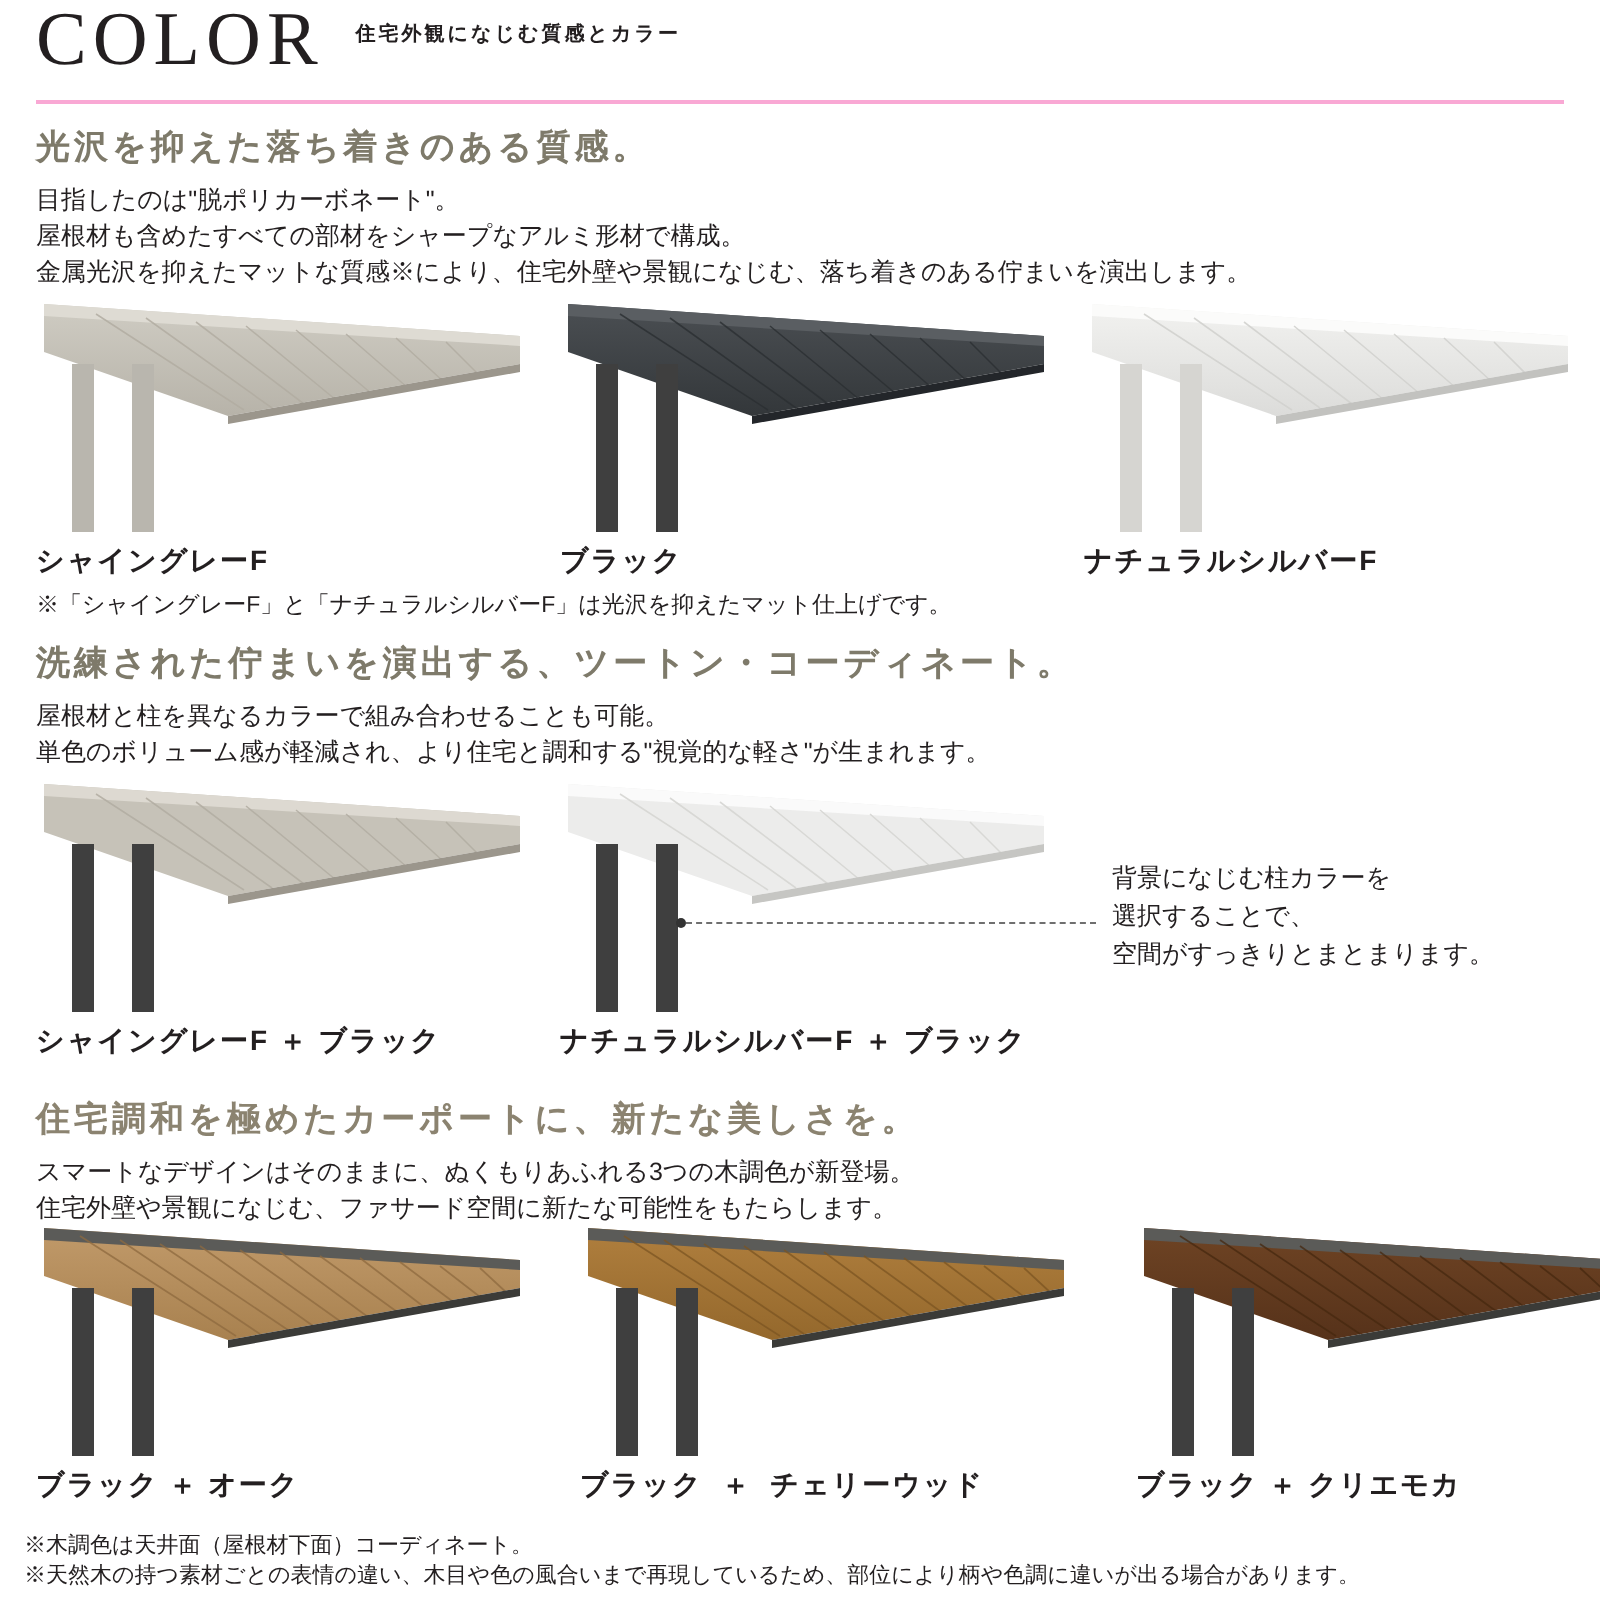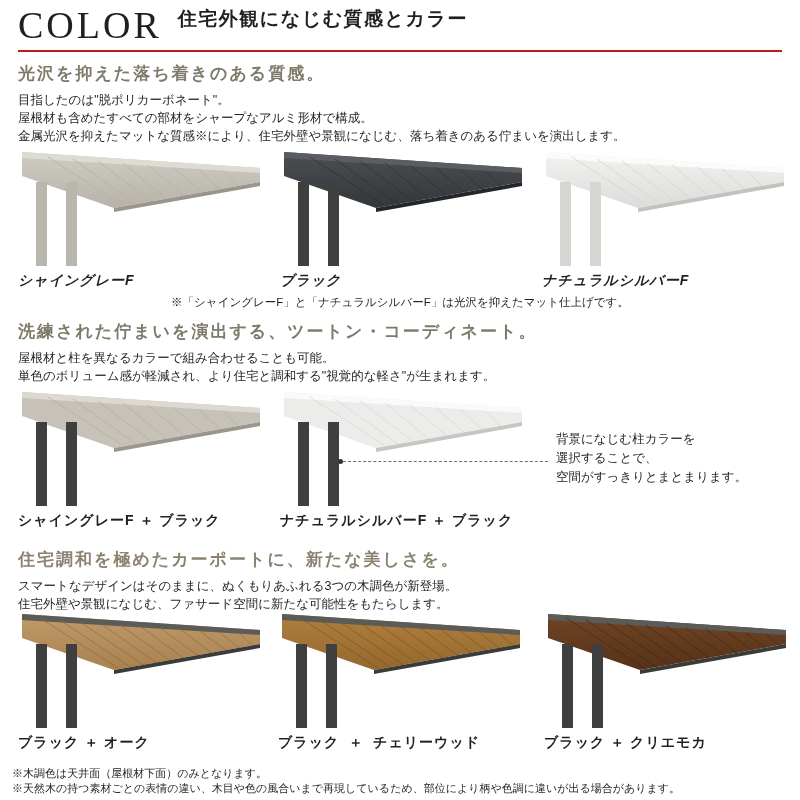--- a/index.html
+++ b/index.html
@@ -15,35 +15,35 @@
   }
 
   
   .header {
     position: absolute;
     left: 18px;
     top: 6px;
     width: 764px;
     height: 46px;
     display: flex;
-    align-items: flex-start;
+    align-items: center;
     gap: 16px;
-    border-bottom: 2px solid #b91c1c;
+    border-bottom: 2px solid #f9a8d4;
     padding-bottom: 16px;
   }
   .header-title {
     font-size: 38px;
     line-height: 38px;
     letter-spacing: 3px;
     font-weight: 400;
     color: #231f20;
     font-family: "Liberation Serif", serif;
   }
   .header-sub {
-    font-size: 19px;
+    font-size: 10px;
     letter-spacing: 1.5px;
     padding-bottom: 6px;
     color: #231f20;
     font-weight: bold;
   }
 
   
   .section { position: absolute; left: 18px; width: 764px; }
   .sec-head {
     font-size: 17px;
@@ -138,21 +138,21 @@
 <div class="section" style="top:62px;">
   <div class="sec-head">光沢を抑えた落ち着きのある質感。</div>
   <div class="sec-body">
     <div>目指したのは"脱ポリカーボネート"。</div>
     <div>屋根材も含めたすべての部材をシャープなアルミ形材で構成。</div>
     <div>金属光沢を抑えたマットな質感※により、住宅外壁や景観になじむ、落ち着きのある佇まいを演出します。</div>
   </div>
 </div>
 
 <div style="position:absolute;left:18px;top:148px;width:764px;">
-  <div class="row" style="gap:8px;font-style:italic;">
+  <div class="row" style="gap:8px;">
 
     <div>
       <div class="cp">
         <div class="cp-roof">
           <svg width="246" height="66" viewBox="0 0 246 66">
             <defs>
               <linearGradient id="sg" x1="0" y1="0" x2="0" y2="1">
                 <stop offset="0%" stop-color="#cfccc3"></stop>
                 <stop offset="100%" stop-color="#b7b3a9"></stop>
               </linearGradient>
@@ -233,21 +233,21 @@
             </g>
             <polygon points="96,60 242,34 242,38 96,64" fill="#c2c2bf"></polygon>
           </svg>
         </div>
         <div class="post lightsil p1"></div>
         <div class="post lightsil p2"></div>
       </div>
       <div class="caption">ナチュラルシルバーF</div>
     </div>
   </div>
-  <div class="note" style="margin-top:5px;text-align:center;">※「シャイングレーF」と「ナチュラルシルバーF」は光沢を抑えたマット仕上げです。</div>
+  <div class="note" style="margin-top:5px;">※「シャイングレーF」と「ナチュラルシルバーF」は光沢を抑えたマット仕上げです。</div>
 </div>
 
 <div class="section" style="top:320px;">
   <div class="sec-head">洗練された佇まいを演出する、ツートン・コーディネート。</div>
   <div class="sec-body">
     <div>屋根材と柱を異なるカラーで組み合わせることも可能。</div>
     <div>単色のボリューム感が軽減され、より住宅と調和する"視覚的な軽さ"が生まれます。</div>
   </div>
 </div>
 
@@ -315,21 +315,21 @@
 
 <div class="section" style="top:548px;">
   <div class="sec-head brown">住宅調和を極めたカーポートに、新たな美しさを。</div>
   <div class="sec-body">
     <div>スマートなデザインはそのままに、ぬくもりあふれる3つの木調色が新登場。</div>
     <div>住宅外壁や景観になじむ、ファサード空間に新たな可能性をもたらします。</div>
   </div>
 </div>
 
 <div style="position:absolute;left:18px;top:610px;width:764px;">
-  <div class="row" style="gap:12px;">
+  <div class="row" style="gap:24px;">
 
     <div>
       <div class="cp">
         <div class="cp-roof">
           <svg width="246" height="66" viewBox="0 0 246 66">
             <defs>
               <linearGradient id="oakg" x1="0" y1="0" x2="0" y2="1">
                 <stop offset="0%" stop-color="#c19a6a"></stop>
                 <stop offset="100%" stop-color="#a8814f"></stop>
               </linearGradient>
@@ -421,14 +421,14 @@
           </svg>
         </div>
         <div class="post p1"></div>
         <div class="post p2"></div>
       </div>
       <div class="caption">ブラック ＋ クリエモカ</div>
     </div>
   </div>
 </div>
 
-<div class="footnote" style="top:766px;">※木調色は天井面（屋根材下面）のみとなります。</div>
+<div class="footnote" style="top:766px;">※木調色は天井面（屋根材下面）コーディネート。</div>
 <div class="footnote" style="top:781px;">※天然木の持つ素材ごとの表情の違い、木目や色の風合いまで再現しているため、部位により柄や色調に違いが出る場合があります。</div>
 
 </body></html>

